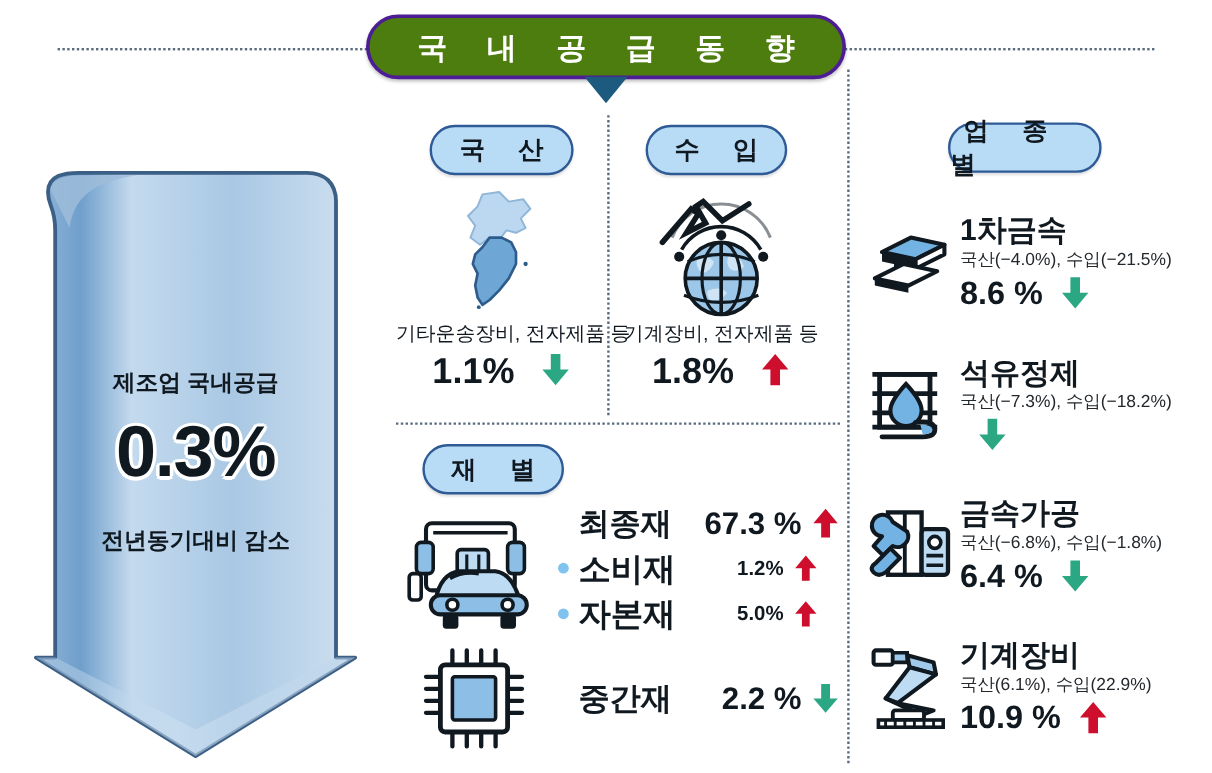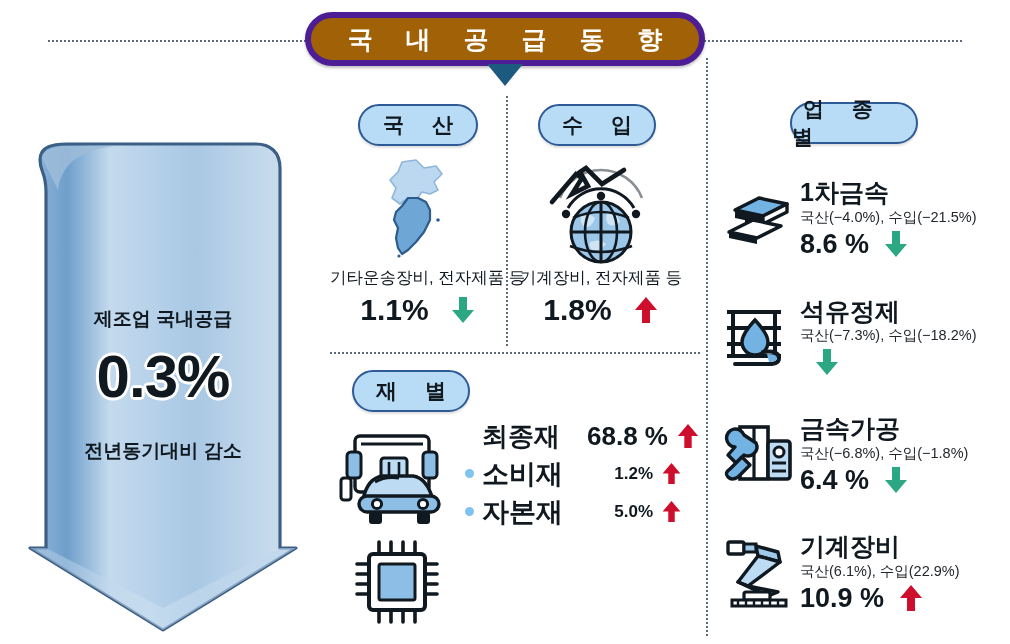--- a/index.html
+++ b/index.html
@@ -12,21 +12,21 @@
   }
   .stage{position:absolute;left:0;top:0;width:1010px;height:644px;}
 
   
   .rail{position:absolute;top:40px;height:0;border-top:2px dotted #5b6b7d;}
   .rail.left{left:48px;width:262px;}
   .rail.right{left:700px;width:262px;}
 
   .title-banner{
     position:absolute;left:305px;top:12px;width:400px;height:54px;
-    background:#a16207;border:6px solid #4c1d95;border-radius:27px;
+    background:#4d7c0f;border:3px solid #4c1d95;border-radius:27px;
     box-sizing:border-box;
     display:flex;align-items:center;justify-content:center;
     color:#ffffff;font-size:25px;font-weight:bold;letter-spacing:13px;
     text-indent:13px;
     box-shadow:0 2px 3px rgba(0,0,0,.25);
   }
   .title-notch{
     position:absolute;left:487px;top:64px;width:0;height:0;
     border-left:18px solid transparent;border-right:18px solid transparent;
     border-top:22px solid #1d5a80;
@@ -70,21 +70,21 @@
   #pill-goods{left:352px;top:370px;width:118px;}
   #pill-industry{left:790px;top:102px;width:128px;}
 
   
   .srcblock{position:absolute;text-align:center;}
   #block-domestic{left:330px;top:155px;width:176px;}
   #block-import{left:510px;top:155px;width:182px;}
   .srcblock .icon{height:110px;display:flex;align-items:center;justify-content:center;}
   .srcblock .caption{font-size:16.5px;color:#101820;margin-top:2px;white-space:nowrap;}
   .srcblock .valrow{
-    display:flex;align-items:center;justify-content:center;gap:21px;margin-top:4px;}
+    display:flex;align-items:flex-start;justify-content:center;gap:21px;margin-top:4px;}
   .srcblock .val{font-size:30px;font-weight:bold;color:#101820;}
 
   
   .goods{position:absolute;left:330px;top:420px;width:370px;}
   .goods-row{display:flex;align-items:center;height:108px;}
   .goods-icon{width:140px;display:flex;align-items:center;justify-content:center;}
   .goods-list{flex:1;}
   .g-line{display:flex;align-items:center;margin:2px 0;}
   .g-line .bullet{
     width:9px;height:9px;border-radius:50%;background:#7fc3ee;margin-right:8px;}
@@ -226,21 +226,21 @@
           <circle cx="44" cy="82" r="4.6" fill="#ffffff" stroke="#101820" stroke-width="3"></circle>
           <circle cx="90" cy="82" r="4.6" fill="#ffffff" stroke="#101820" stroke-width="3"></circle>
           <rect x="36" y="90" width="13" height="12" rx="3" fill="#101820"></rect>
           <rect x="84" y="90" width="13" height="12" rx="3" fill="#101820"></rect>
         </svg>
       </div>
       <div class="goods-list">
         <div class="g-line main">
           <span class="spacer"></span>
           <span class="gname">최종재</span>
-          <span class="gval">68.8 %</span>
+          <span class="gval">67.3 %</span>
           <svg class="arr" width="24" height="28" viewBox="0 0 26 30">
             <path d="M13,2 L24,15 L17,15 L17,28 L9,28 L9,15 L2,15 Z" fill="#ce0e2d"></path>
           </svg>
         </div>
         <div class="g-line sub">
           <span class="bullet"></span>
           <span class="gname">소비재</span>
           <span class="gval">1.2%</span>
           <svg class="arr" width="21" height="25" viewBox="0 0 26 30">
             <path d="M13,2 L24,15 L17,15 L17,28 L9,28 L9,15 L2,15 Z" fill="#ce0e2d"></path>
@@ -263,20 +263,30 @@
           <g stroke="#101820" stroke-width="3.6" fill="none" stroke-linecap="round">
             <path d="M34,8 v14 M46,8 v14 M58,8 v14 M70,8 v14"></path>
             <path d="M34,74 v14 M46,74 v14 M58,74 v14 M70,74 v14"></path>
             <path d="M12,30 h14 M12,40 h14 M12,50 h14 M12,60 h14"></path>
             <path d="M78,30 h14 M78,40 h14 M78,50 h14 M78,60 h14"></path>
           </g>
           <rect x="24" y="20" width="56" height="56" rx="4" fill="#ffffff" stroke="#101820" stroke-width="4"></rect>
           <rect x="34" y="30" width="36" height="36" rx="2" fill="#8dbfe6" stroke="#101820" stroke-width="3"></rect>
         </svg>
       </div>
+      <div class="goods-list">
+        <div class="g-line main">
+          <span class="spacer"></span>
+          <span class="gname">중간재</span>
+          <span class="gval">2.2 %</span>
+          <svg class="arr" width="24" height="28" viewBox="0 0 26 30">
+            <path d="M9,2 L17,2 L17,15 L24,15 L13,28 L2,15 L9,15 Z" fill="#2ba783"></path>
+          </svg>
+        </div>
+      </div>
     </div>
   </div>
 
   <div class="industry">
 
     <div class="ind-row">
       <div class="ind-icon">
         <svg width="70" height="62" viewBox="0 0 70 62">
           <path d="M12,22 L36,10 L64,16 L40,28 Z" fill="#72b3e3" stroke="#101820" stroke-width="3.4" stroke-linejoin="round"></path>
           <path d="M40,28 L64,16 L64,24 L40,36 Z" fill="#ffffff" stroke="#101820" stroke-width="3.4" stroke-linejoin="round"></path>

